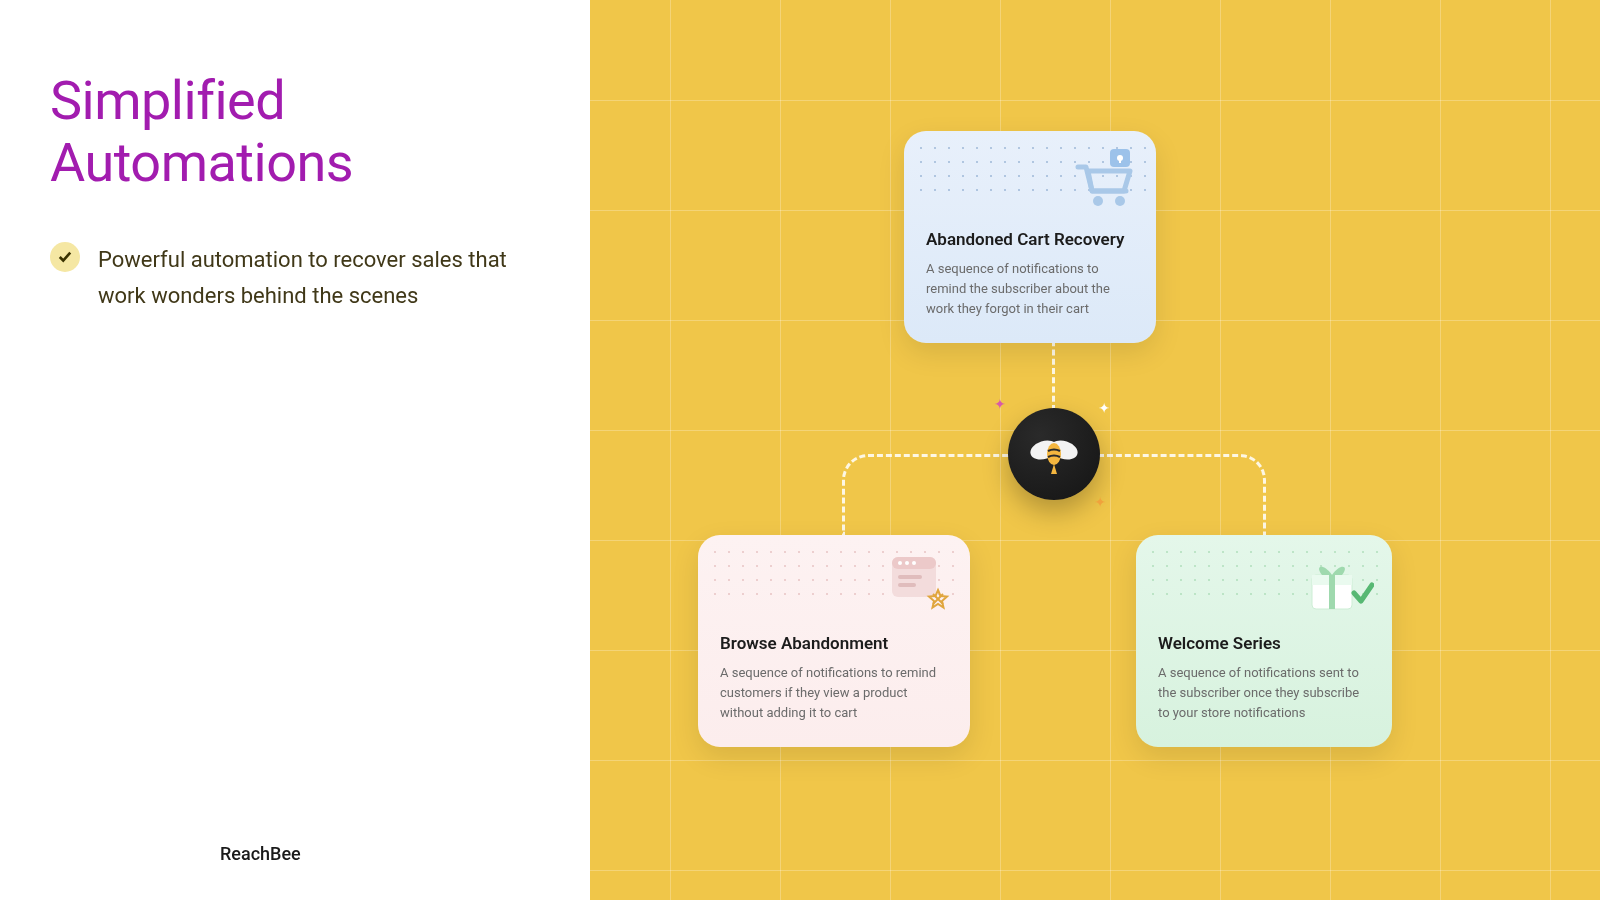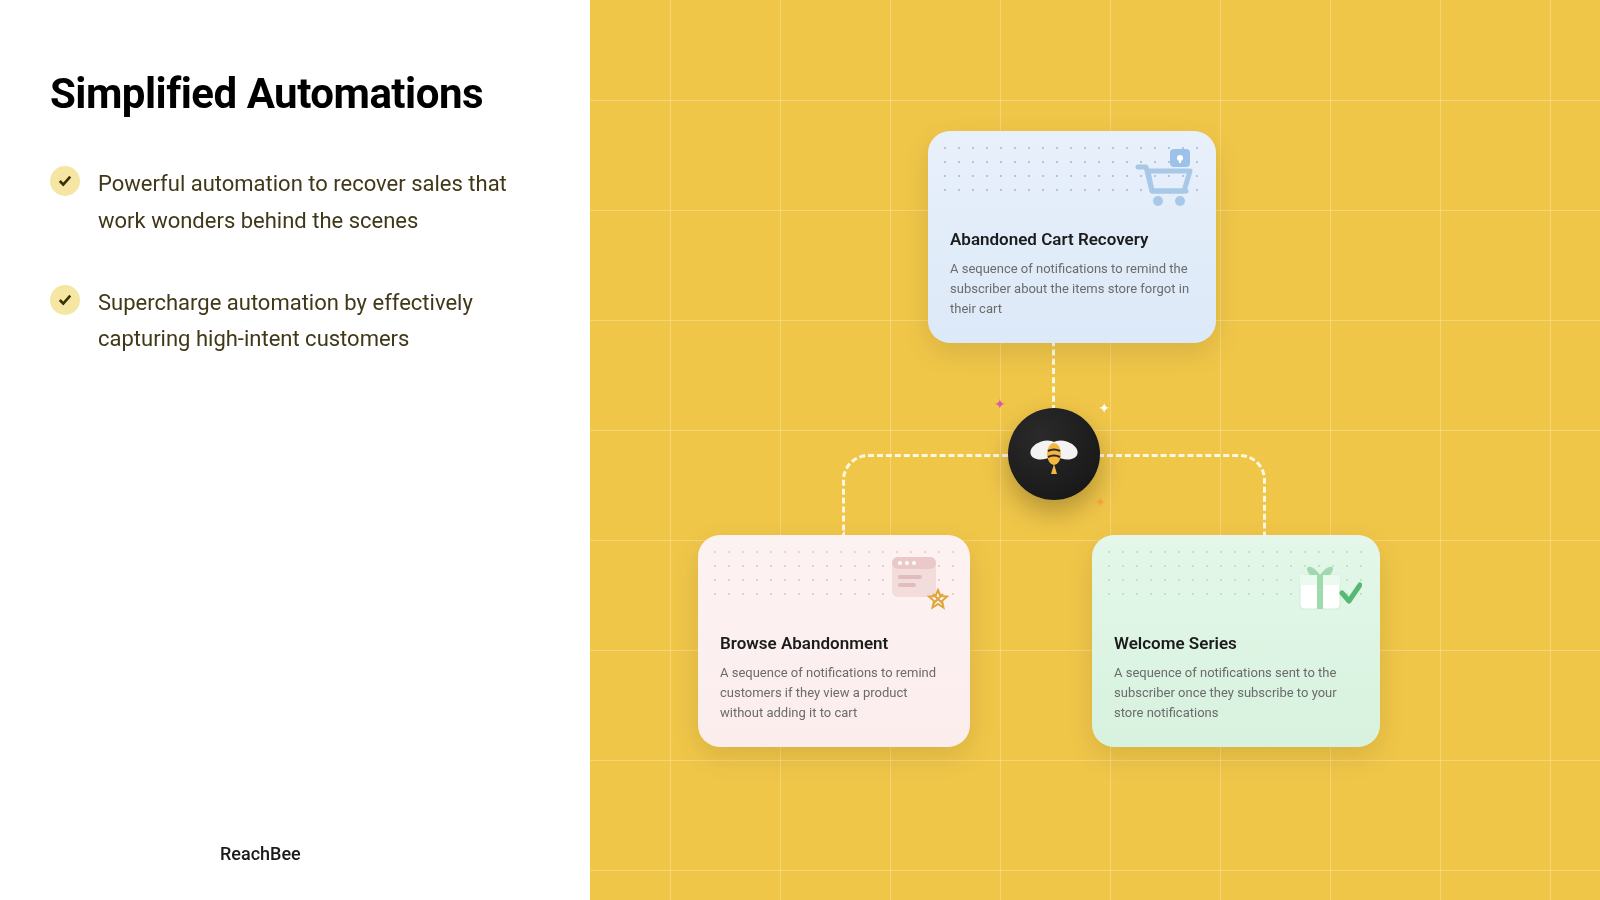--- a/index.html
+++ b/index.html
@@ -6,24 +6,24 @@
   html, body { width: 1600px; height: 900px; overflow: hidden; font-family: -apple-system, BlinkMacSystemFont, "Segoe UI", Roboto, Helvetica, Arial, sans-serif; }
   .page { display: flex; width: 100%; height: 100%; }
   .left {
     width: 590px;
     background: #ffffff;
     padding: 70px 50px 40px 50px;
     position: relative;
     color: #2d2a1a;
   }
   .left h1 {
-    font-size: 42px;
-    font-weight: 700;
+    font-size: 54px;
+    font-weight: 400;
     line-height: 1.15;
-    color: #000000;
+    color: #a21caf;
     margin-bottom: 48px;
     letter-spacing: -0.5px;
   }
   .bullets { display: flex; flex-direction: column; gap: 46px; }
   .bullet { display: flex; align-items: flex-start; gap: 18px; }
   .check {
     width: 30px; height: 30px; min-width:30px;
     border-radius: 50%;
     background: #f5e7a3;
     display: flex; align-items: center; justify-content: center;
@@ -77,23 +77,23 @@
   .card-desc {
     font-size: 13px;
     line-height: 1.55;
     color: #6b6b6b;
   }
   .card-icon {
     position: absolute;
     top: 18px; right: 18px;
   }
   
-  .card-blue { background: linear-gradient(#e8f0fb,#dce9f8); left: 338px; top: 131px; width: 288px; color:#6e93c0; }
+  .card-blue { background: linear-gradient(#e8f0fb,#dce9f8); left: 314px; top: 131px; width: 252px; color:#6e93c0; }
   .card-pink { background: linear-gradient(#fdf2f2,#fceded); left: 108px; top: 535px; width: 272px; color:#d9a5a5; }
-  .card-green{ background: linear-gradient(#e4f7ea,#d7f2de); left: 502px; top: 535px; width: 288px; color:#8fcf9e; }
+  .card-green{ background: linear-gradient(#e4f7ea,#d7f2de); left: 546px; top: 535px; width: 256px; color:#8fcf9e; }
 
   .hub {
     position: absolute;
     left: 418px; top: 408px;
     width: 92px; height: 92px;
     background: radial-gradient(circle at 35% 30%, #2a2a2a, #141414);
     border-radius: 50%;
     box-shadow: 0 12px 26px rgba(0,0,0,0.25);
     display:flex; align-items:center; justify-content:center;
   }
@@ -128,28 +128,20 @@
     <h1>Simplified Automations</h1>
 
     <div class="bullets">
       <div class="bullet">
         <span class="check">
           <svg viewBox="0 0 16 16">
               <polyline points="2,8 6,12 14,3"></polyline>
             </svg>
         </span>
         <span class="bullet-text">Powerful automation to recover sales that work wonders behind the scenes</span>
-      </div>
-      <div class="bullet">
-        <span class="check">
-          <svg viewBox="0 0 16 16">
-              <polyline points="2,8 6,12 14,3"></polyline>
-            </svg>
-        </span>
-        <span class="bullet-text">Supercharge automation by effectively capturing high-intent customers</span>
       </div>
     </div>
 
     <div class="brand">ReachBee</div>
   </div>
 
   <div class="right">
 
     <div class="connector conn-top"></div>
     <div class="connector conn-left"></div>
@@ -162,21 +154,21 @@
           <rect x="38" y="0" width="20" height="18" rx="4" fill="#9cc2ea"></rect>
           <circle cx="48" cy="9" r="3" fill="#fff"></circle>
           <rect x="47" y="11" width="2" height="3" fill="#fff"></rect>
           <path d="M6 18 H14 L20 42 H54" fill="none" stroke="#a9c8e8" stroke-width="5" stroke-linecap="round" stroke-linejoin="round"></path>
           <path d="M16 22 H58 L52 42 H20 Z" fill="none" stroke="#a9c8e8" stroke-width="5" stroke-linejoin="round"></path>
           <circle cx="26" cy="52" r="5" fill="#a9c8e8"></circle>
           <circle cx="48" cy="52" r="5" fill="#a9c8e8"></circle>
         </svg>
       </div>
       <div class="card-title">Abandoned Cart Recovery</div>
-      <div class="card-desc">A sequence of notifications to remind the subscriber about the items store forgot in their cart</div>
+      <div class="card-desc">A sequence of notifications to remind the subscriber about the work they forgot in their cart</div>
     </div>
 
     <div class="card card-pink">
       <div class="dots"></div>
       <div class="card-icon">
         <svg width="66" height="60" viewBox="0 0 66 60">
           <rect x="6" y="4" width="44" height="40" rx="6" fill="#f3dcdc"></rect>
           <rect x="6" y="4" width="44" height="12" rx="6" fill="#ecc9c9"></rect>
           <circle cx="14" cy="10" r="2" fill="#fff"></circle>
           <circle cx="21" cy="10" r="2" fill="#fff"></circle>

